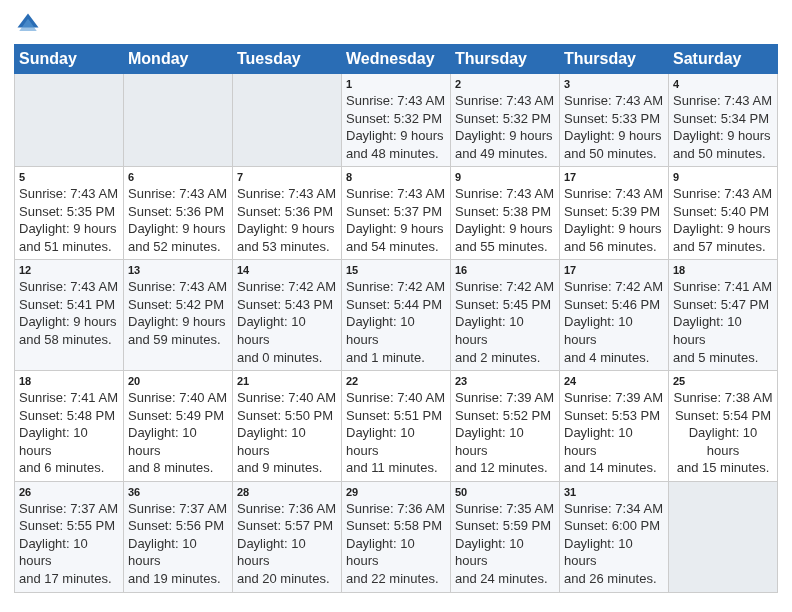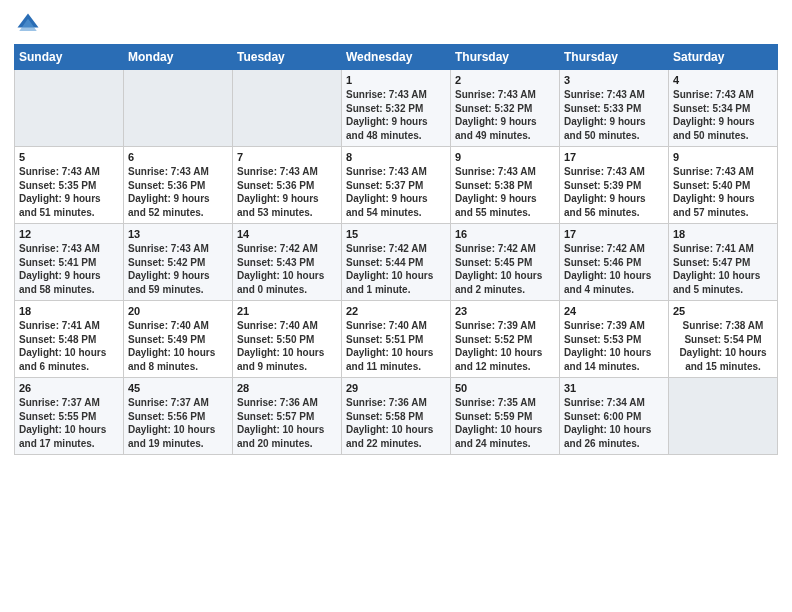--- a/index.html
+++ b/index.html
@@ -53,21 +53,21 @@
     table {
       width: 100%;
       border-collapse: collapse;
       table-layout: fixed;
     }
     thead tr {
       background: #2a6db5;
     }
     thead th {
       color: #fff;
-      font-size: 12px;
+      font-size: 16px;
       font-weight: bold;
       padding: 5px 4px;
       text-align: left;
       border: 1px solid #2a6db5;
     }
     tbody tr {
       background: #fff;
     }
     tbody tr:nth-child(odd) {
       background: #f5f7fa;
@@ -81,24 +81,23 @@
       height: 72px;
     }
     .day-number {
       font-size: 11px;
       font-weight: bold;
       color: #222;
       display: block;
       margin-bottom: 2px;
     }
     .day-info {
-      font-size: 10px;
+      font-size: 13px;
       color: #333;
       line-height: 1.35;
-      font-weight: bold;
     }
     .empty-cell {
       background: #e8ecf0 !important;
     }
   </style>
 </head>
 <body>
 
 <div class="page">
   <div class="header">
@@ -319,21 +318,21 @@
         </tr>
         <tr>
           <td>
             <span class="day-number">26</span>
             <div class="day-info" style="white-space: pre-line;">Sunrise: 7:37 AM
 Sunset: 5:55 PM
 Daylight: 10 hours
 and 17 minutes.</div>
           </td>
           <td>
-            <span class="day-number">45</span>
+            <span class="day-number">36</span>
             <div class="day-info" style="white-space: pre-line;">Sunrise: 7:37 AM
 Sunset: 5:56 PM
 Daylight: 10 hours
 and 19 minutes.</div>
           </td>
           <td>
             <span class="day-number">28</span>
             <div class="day-info" style="white-space: pre-line;">Sunrise: 7:36 AM
 Sunset: 5:57 PM
 Daylight: 10 hours

